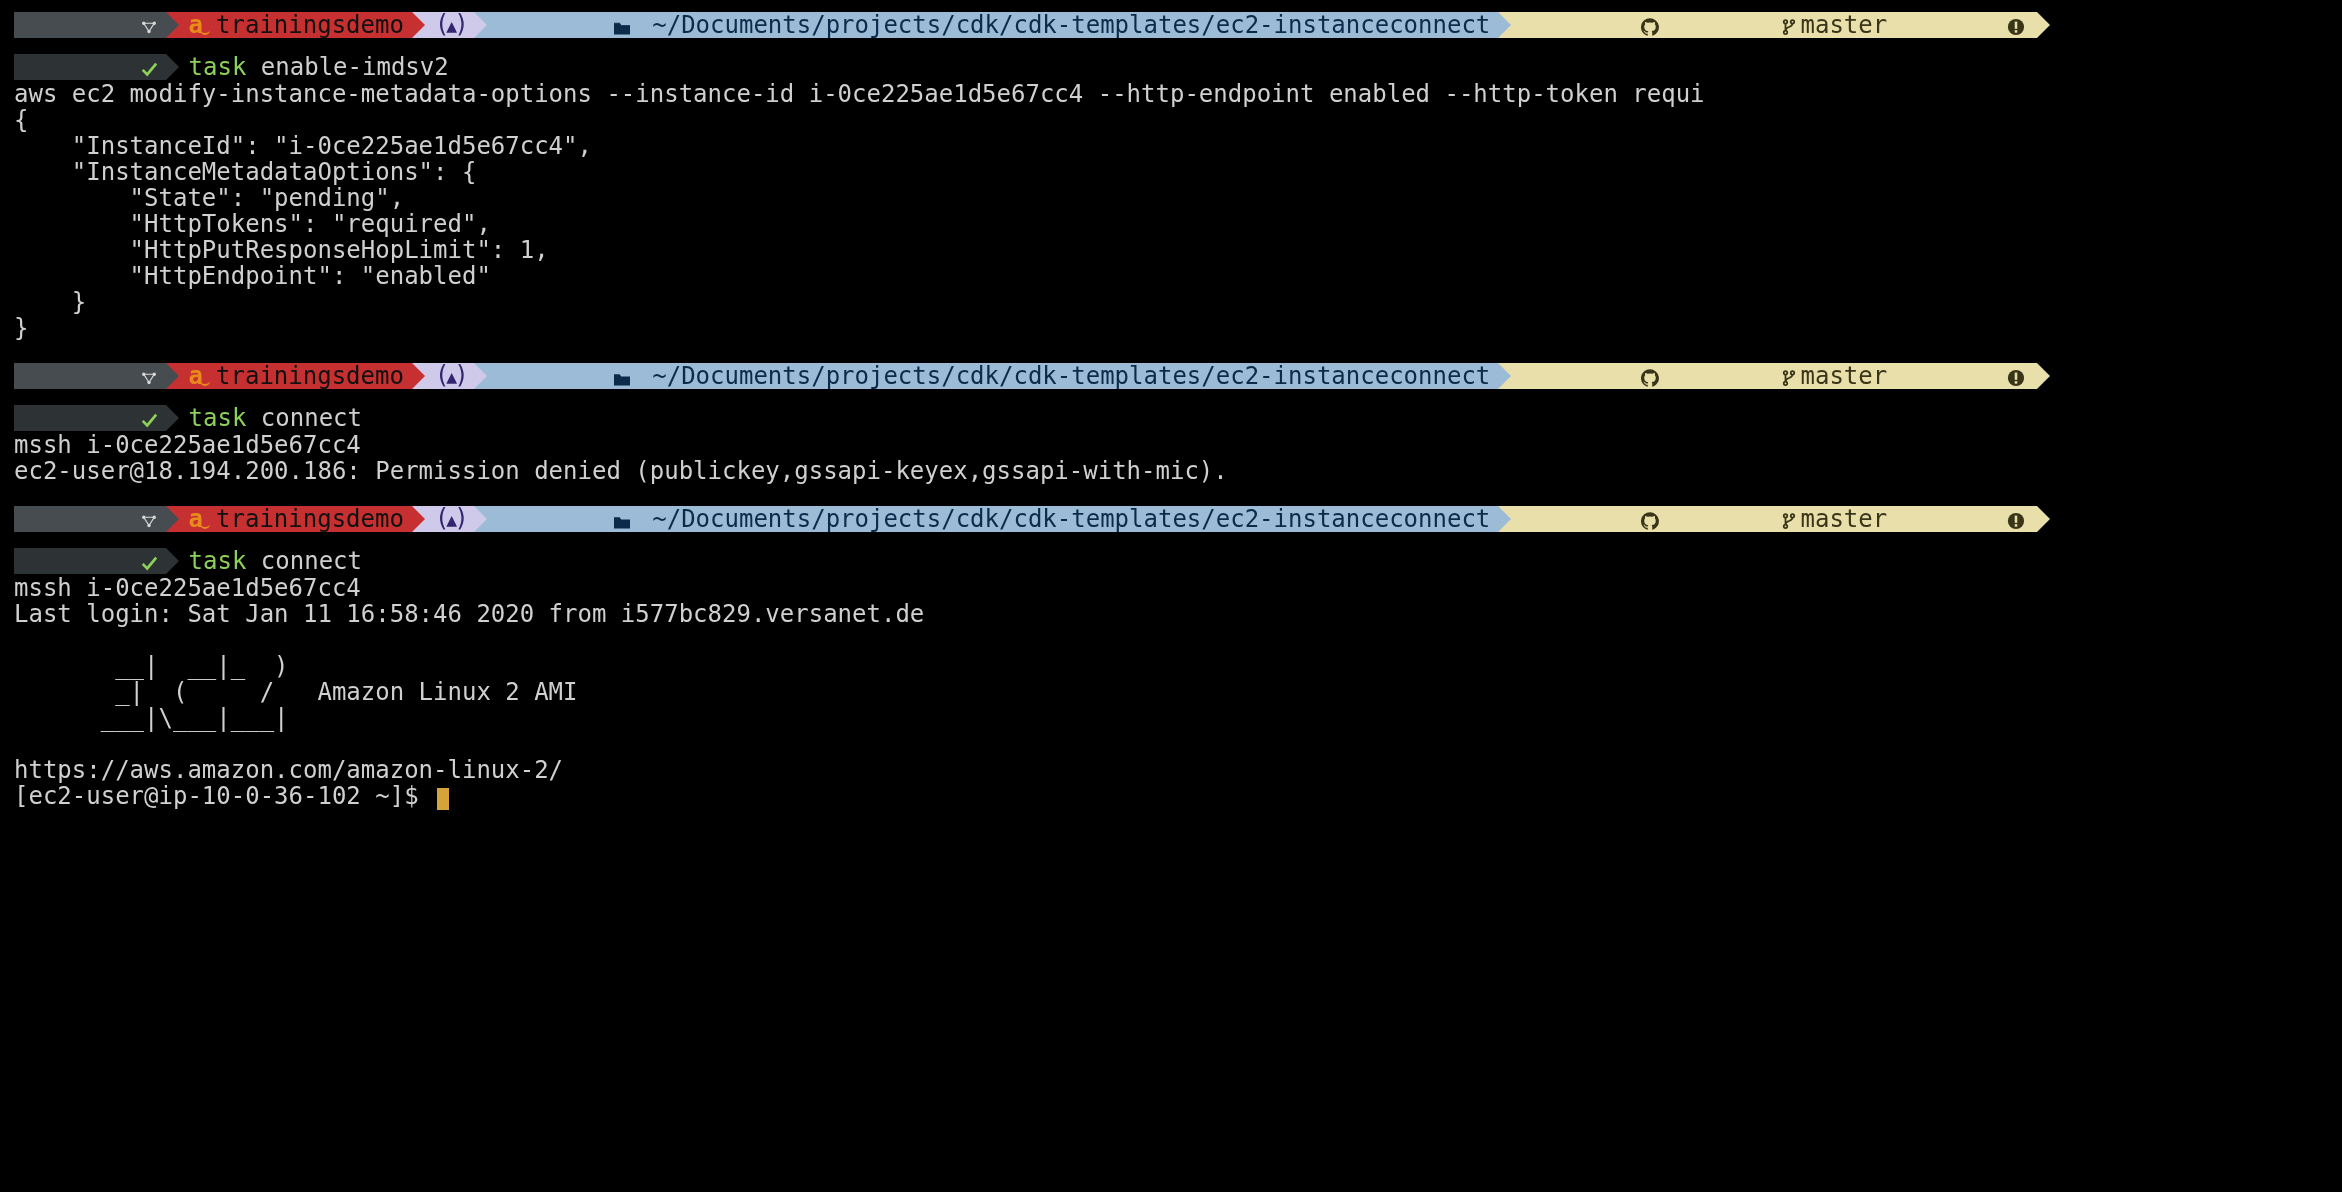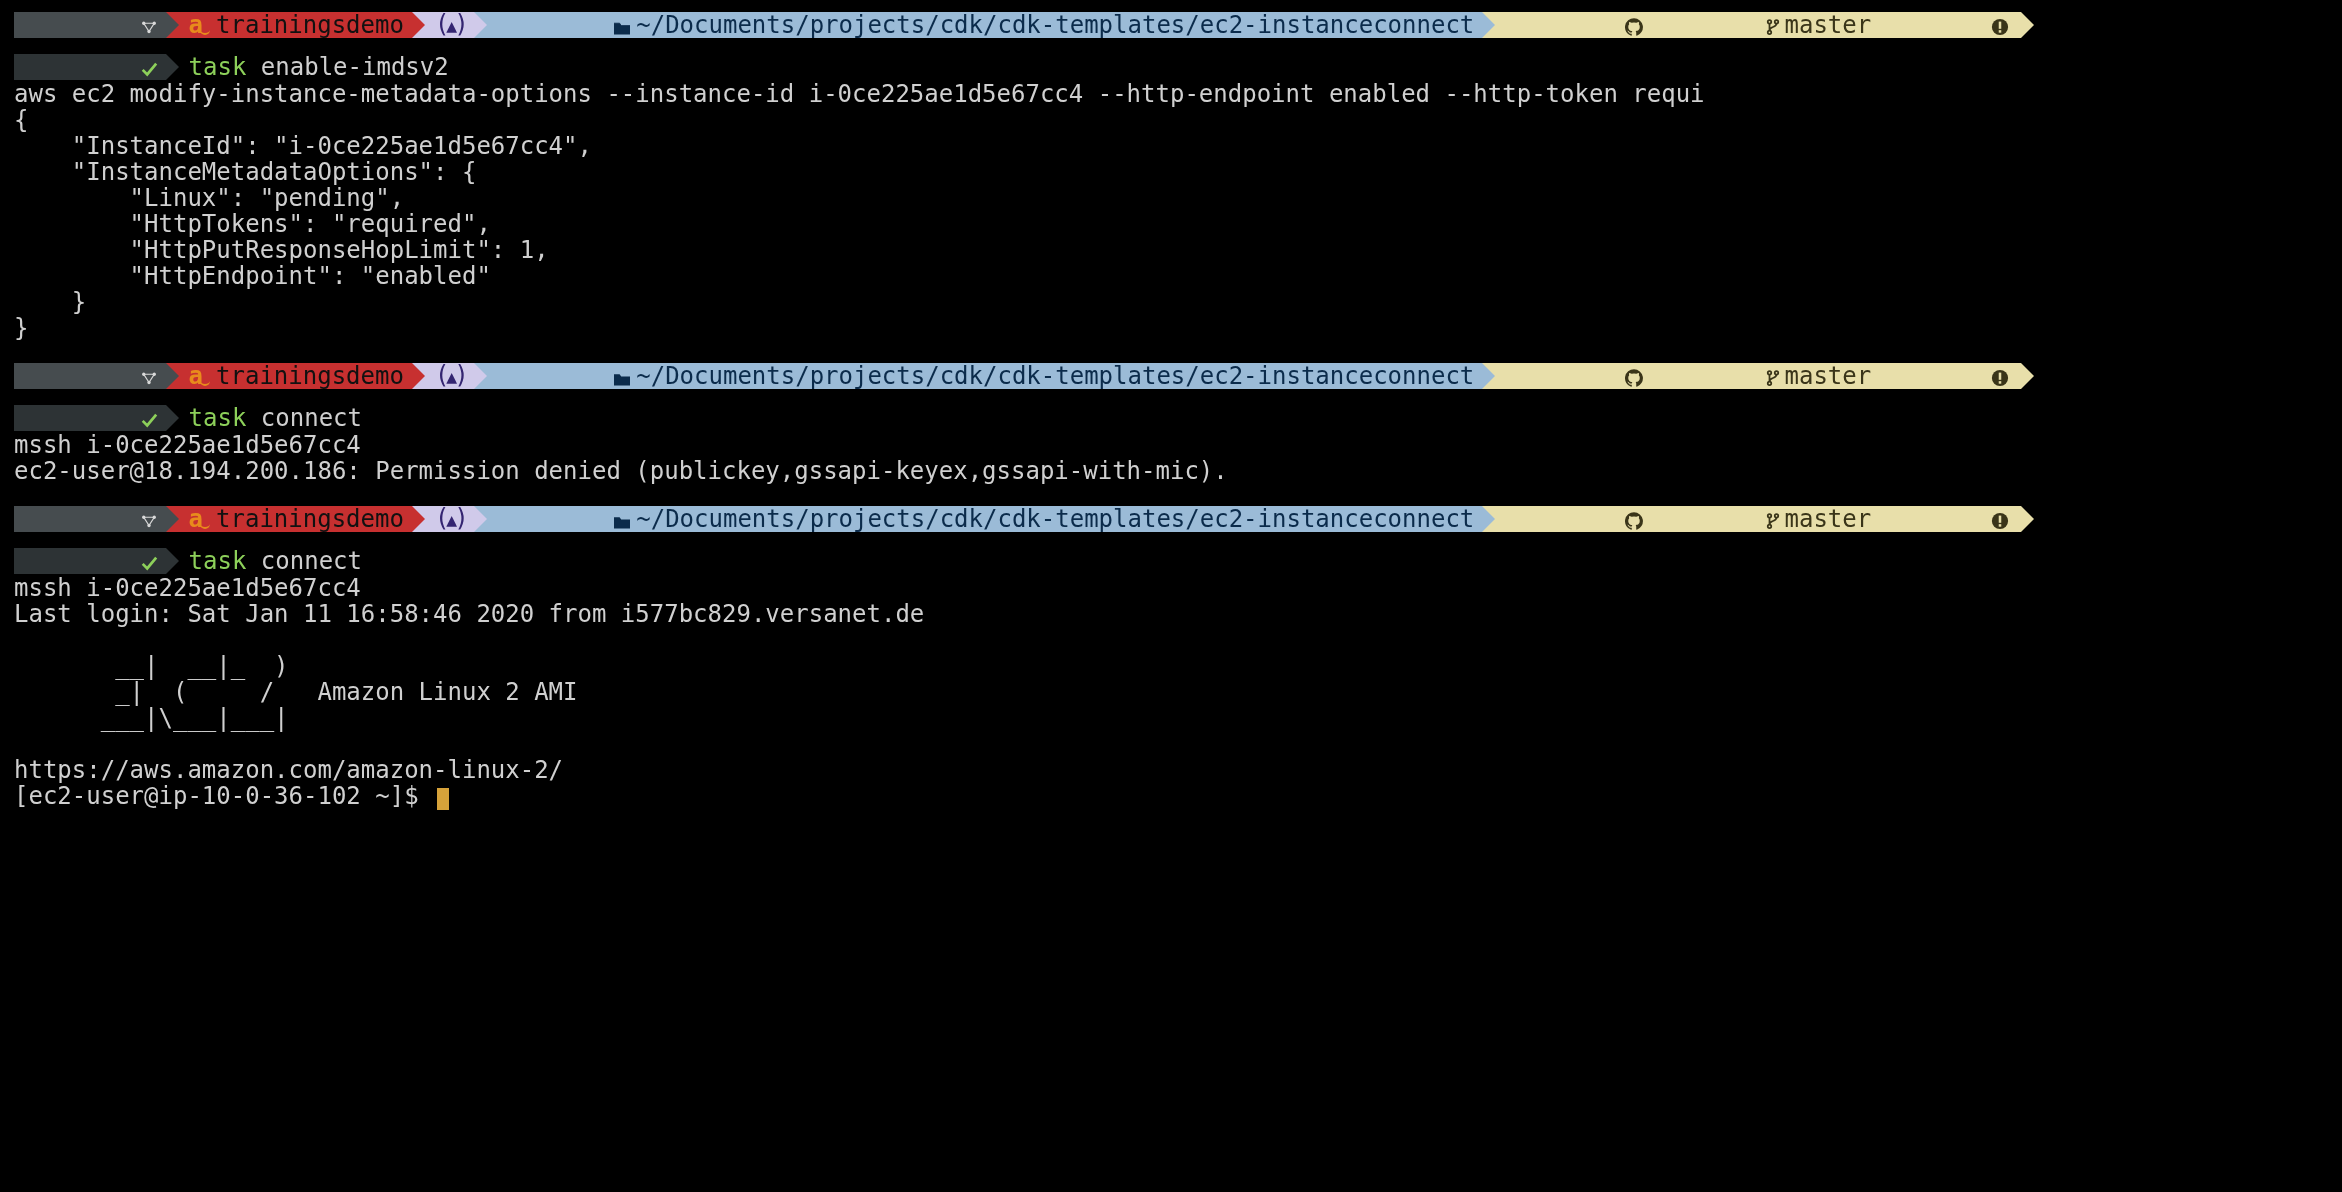--- a/index.html
+++ b/index.html
@@ -44,21 +44,21 @@
   .seg::after{display:none;}
   .arrow{display:inline-block;width:0;height:0;
     border-top:13px solid transparent;border-bottom:13px solid transparent;
     border-left-width:13px;border-left-style:solid;vertical-align:top;}
   .s-grey{background:var(--grey-seg);color:#d9d9d9;}
   .a-grey{border-left-color:var(--grey-seg);}
   .s-red{background:var(--aws-red);color:#111;}
   .a-red{border-left-color:var(--aws-red);}
   .s-purple{background:var(--purple-seg);color:var(--purple-fg);}
   .a-purple{border-left-color:var(--purple-seg);}
-  .s-blue{background:var(--blue-seg);color:var(--blue-fg);}
+  .s-blue{background:var(--blue-seg);color:var(--blue-fg);gap:16px;}
   .a-blue{border-left-color:var(--blue-seg);}
   .s-yellow{background:var(--yellow-seg);color:var(--yellow-fg);}
   .a-yellow{border-left-color:var(--yellow-seg);}
   .s-check{background:var(--check-seg);color:#9fcf5f;}
   .a-check{border-left-color:var(--check-seg);}
   .aws-a{color:var(--aws-orange);font-weight:bold;letter-spacing:-1px;}
   .aws-smile{color:var(--aws-orange);border-bottom:2px solid var(--aws-orange);display:inline-block;height:10px;width:10px;border-radius:0 0 10px 10px;border-top:none;border-left:none;border-right:none;margin:8px 6px 0 -2px;vertical-align:top;}
   .cmdline{margin-top:16px;}
   .cmd-task{color:var(--green);} 
   .cmd-rest{color:#cfcfcf;}
@@ -140,21 +140,21 @@
       <span class="arrow a-check"></span>
     <span style="padding-left:10px">
       <span class="cmd-task">task</span>
       <span class="cmd-rest"> </span><span class="cmd-rest">enable-imdsv2</span>
     </span>
   </div>
   <pre class="out">aws ec2 modify-instance-metadata-options --instance-id i-0ce225ae1d5e67cc4 --http-endpoint enabled --http-token requi
 {
     "InstanceId": "i-0ce225ae1d5e67cc4",
     "InstanceMetadataOptions": {
-        "Linux": "pending",
+        "State": "pending",
         "HttpTokens": "required",
         "HttpPutResponseHopLimit": 1,
         "HttpEndpoint": "enabled"
     }
 }</pre>
 </div>
 
 <div class="block">
   <div class="pl">
     <span class="seg s-grey">

